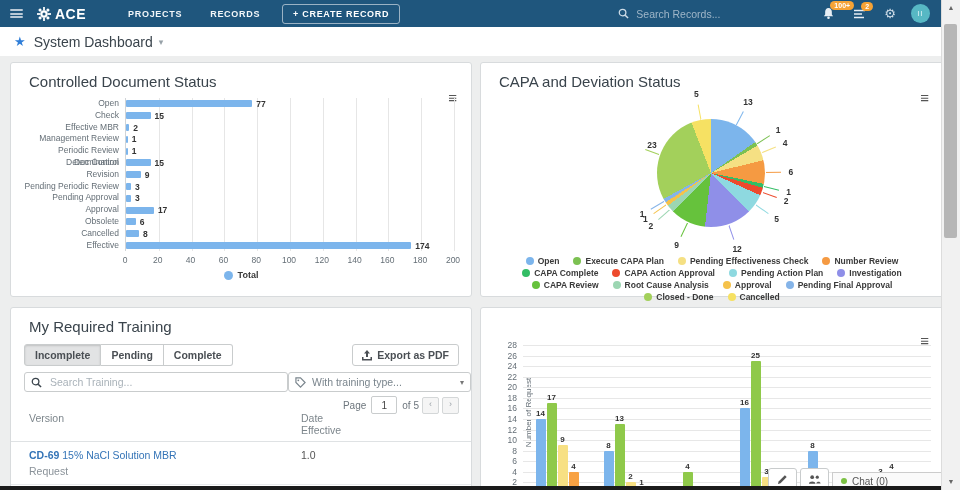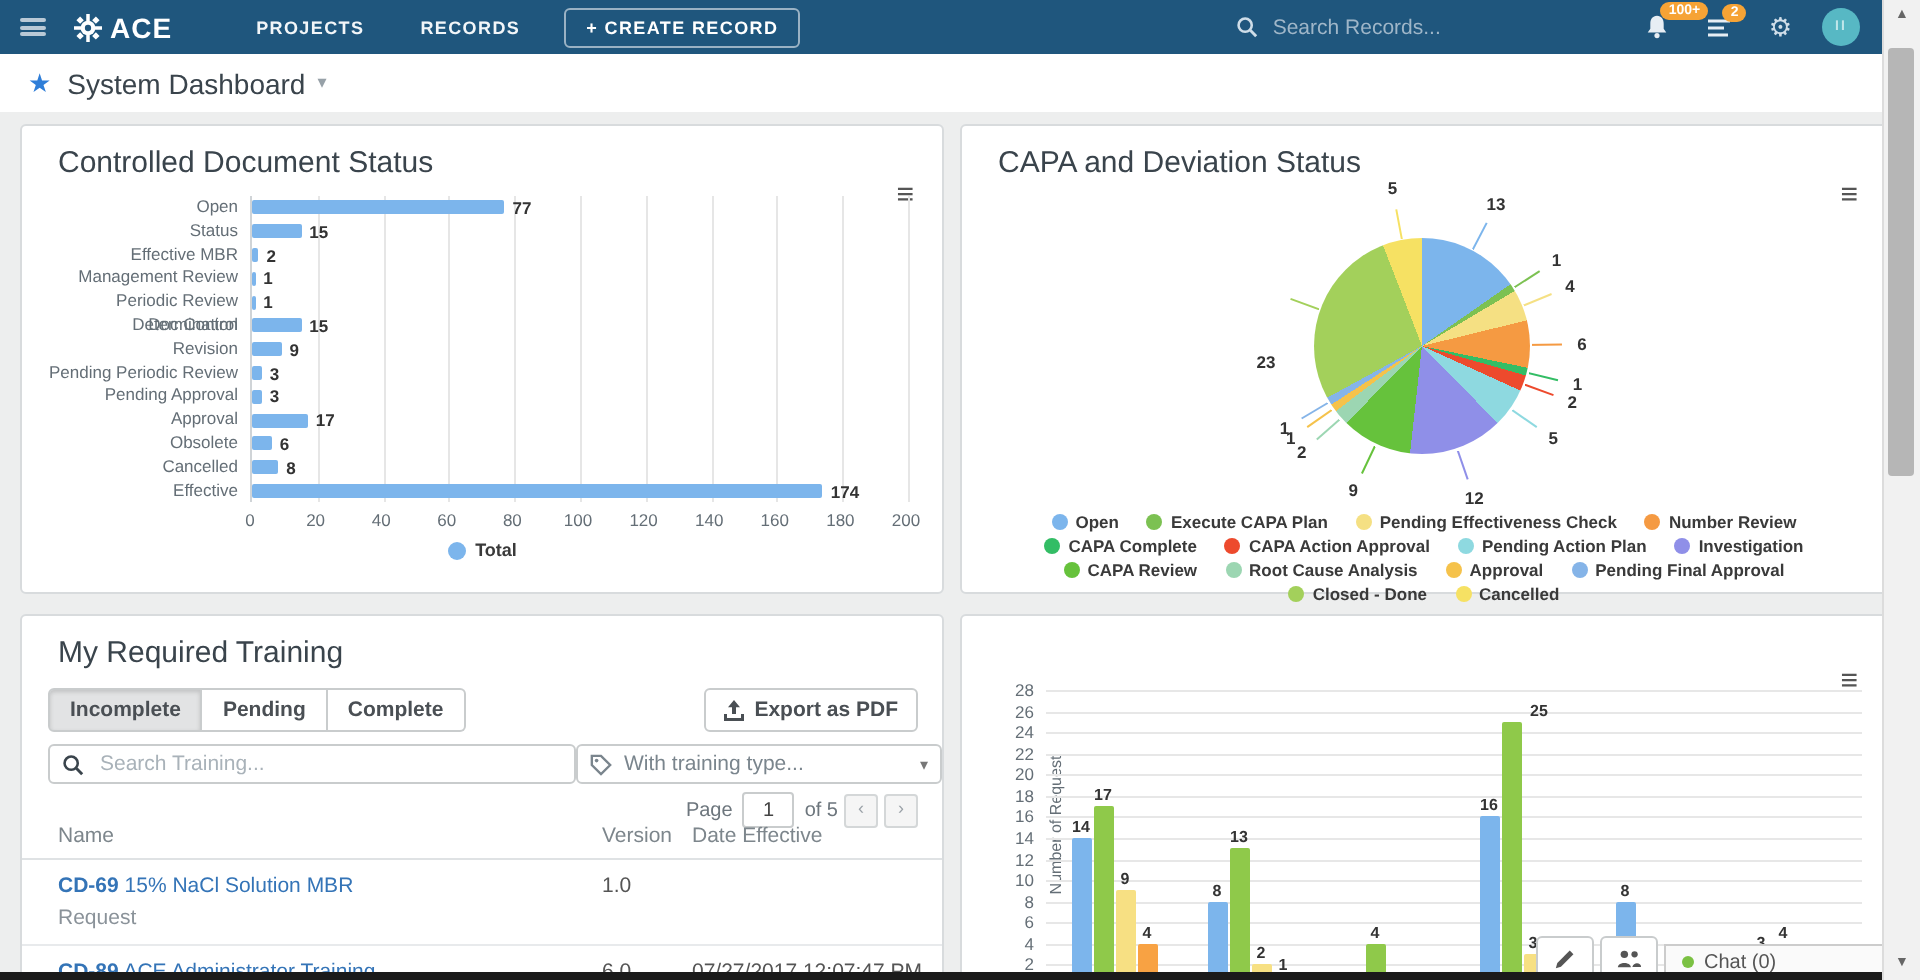--- a/index.html
+++ b/index.html
@@ -169,21 +169,21 @@
   <span class="bc-star">★</span>
   <span class="bc-title">System Dashboard</span>
   <span class="bc-caret">▾</span>
 </div>
 
 <div class="panel" id="p1">
   <div class="panel-title">Controlled Document Status</div>
   <span class="chart-menu">≡</span>
   <div class="hbar-cats" id="hbar-cats">
       <div>Open</div>
-      <div>Status</div>
+      <div>Check</div>
       <div>Effective MBR</div>
       <div>Management Review</div>
       <div>Periodic Review Determination</div>
       <div>Doc Control</div>
       <div>Revision</div>
       <div>Pending Periodic Review</div>
       <div>Pending Approval</div>
       <div>Approval</div>
       <div>Obsolete</div>
       <div>Cancelled</div>
@@ -295,21 +295,21 @@
       <span class="pie-label" style="left: 256.123px; top: 185.615px;">12</span>
       <div class="pie-line" style="left: 230px; top: 110px; width: 70px; background: linear-gradient(90deg, transparent 55px, rgb(102, 194, 60) 55px); transform: rotate(115.412deg);"></div>
       <span class="pie-label" style="left: 195.67px; top: 182.26px;">9</span>
       <div class="pie-line" style="left: 230px; top: 110px; width: 70px; background: linear-gradient(90deg, transparent 55px, rgb(156, 214, 178) 55px); transform: rotate(138.706deg);"></div>
       <span class="pie-label" style="left: 169.893px; top: 162.794px;">2</span>
       <div class="pie-line" style="left: 230px; top: 110px; width: 70px; background: linear-gradient(90deg, transparent 55px, rgb(245, 194, 75) 55px); transform: rotate(145.059deg);"></div>
       <span class="pie-label" style="left: 164.421px; top: 155.819px;">1</span>
       <div class="pie-line" style="left: 230px; top: 110px; width: 70px; background: linear-gradient(90deg, transparent 55px, rgb(133, 180, 232) 55px); transform: rotate(149.294deg);"></div>
       <span class="pie-label" style="left: 161.216px; top: 150.85px;">1</span>
       <div class="pie-line" style="left: 230px; top: 110px; width: 70px; background: linear-gradient(90deg, transparent 55px, rgb(163, 208, 91) 55px); transform: rotate(200.118deg);"></div>
-      <span class="pie-label" style="left: 152px; top: 82.4841px; margin-top: 36px;">23</span>
+      <span class="pie-label" style="left: 171px; top: 82.4841px;">23</span>
       <div class="pie-line" style="left: 230px; top: 110px; width: 70px; background: linear-gradient(90deg, transparent 55px, rgb(246, 225, 99) 55px); transform: rotate(259.412deg);"></div>
       <span class="pie-label" style="left: 215.3px; top: 31.3622px;">5</span>
     </div>
   <div class="pie-legend" id="pie-legend">
       <span class="pl-item">
         <span class="pl-dot" style="background: rgb(124, 181, 236);"></span>
         <span>Open</span>
       </span>
       <span class="pl-item">
         <span class="pl-dot" style="background: rgb(124, 193, 82);"></span>
@@ -397,21 +397,20 @@
   </div>
   <div class="pagination">
     <span>Page</span>
     <input class="page-input" type="text" value="1" style="">
     <span>of 5</span>
     <span class="page-btn">‹</span>
     <span class="page-btn">›</span>
   </div>
   <div class="tr-table">
     <div class="tr-head">
-      <span>Name</span>
       <span>Version</span>
       <span>Date Effective</span>
     </div>
     <div class="tr-row">
       <div>
         <a class="tr-link"><b>CD-69</b> <span>15% NaCl Solution MBR</span></a>
         <div class="tr-sub">Request</div>
       </div>
       <span>1.0</span>
       <span></span>
@@ -473,21 +472,21 @@
       <span class="col-val" style="left: 96.5px; top: 69.2857px;">13</span>
       <div class="col-bar" style="left: 102.5px; width: 10px; top: 137.429px; height: 10.5714px; background: rgb(247, 224, 131);"></div>
       <span class="col-val" style="left: 107.5px; top: 127.429px;">2</span>
       <div class="col-bar" style="left: 113.5px; width: 10px; top: 142.714px; height: 5.28571px; background: rgb(248, 162, 67);"></div>
       <span class="col-val" style="left: 118.5px; top: 132.714px;">1</span>
       <div class="col-bar" style="left: 159.5px; width: 10px; top: 126.857px; height: 21.1429px; background: rgb(143, 201, 74);"></div>
       <span class="col-val" style="left: 164.5px; top: 116.857px;">4</span>
       <div class="col-bar" style="left: 216.5px; width: 10px; top: 63.4286px; height: 84.5714px; background: rgb(124, 181, 236);"></div>
       <span class="col-val" style="left: 221.5px; top: 53.4286px;">16</span>
       <div class="col-bar" style="left: 227.5px; width: 10px; top: 15.8571px; height: 132.143px; background: rgb(143, 201, 74);"></div>
-      <span class="col-val" style="left: 232.5px; top: 5.85714px; margin-left: 14px;">25</span>
+      <span class="col-val" style="left: 232.5px; top: 5.85714px;">25</span>
       <div class="col-bar" style="left: 238.5px; width: 10px; top: 132.143px; height: 15.8571px; background: rgb(247, 224, 131);"></div>
       <span class="col-val" style="left: 243.5px; top: 122.143px;">3</span>
       <div class="col-bar" style="left: 284.5px; width: 10px; top: 105.714px; height: 42.2857px; background: rgb(124, 181, 236);"></div>
       <span class="col-val" style="left: 289.5px; top: 95.7143px;">8</span>
       <div class="col-bar" style="left: 295.5px; width: 10px; top: 132.143px; height: 15.8571px; background: rgb(143, 201, 74);"></div>
       <span class="col-val" style="left: 300.5px; top: 122.143px;">3</span>
       <div class="col-bar" style="left: 352.5px; width: 10px; top: 132.143px; height: 15.8571px; background: rgb(124, 181, 236);"></div>
       <span class="col-val" style="left: 357.5px; top: 122.143px;">3</span>
       <div class="col-bar" style="left: 363.5px; width: 10px; top: 126.857px; height: 21.1429px; background: rgb(143, 201, 74);"></div>
       <span class="col-val" style="left: 368.5px; top: 116.857px;">4</span>

